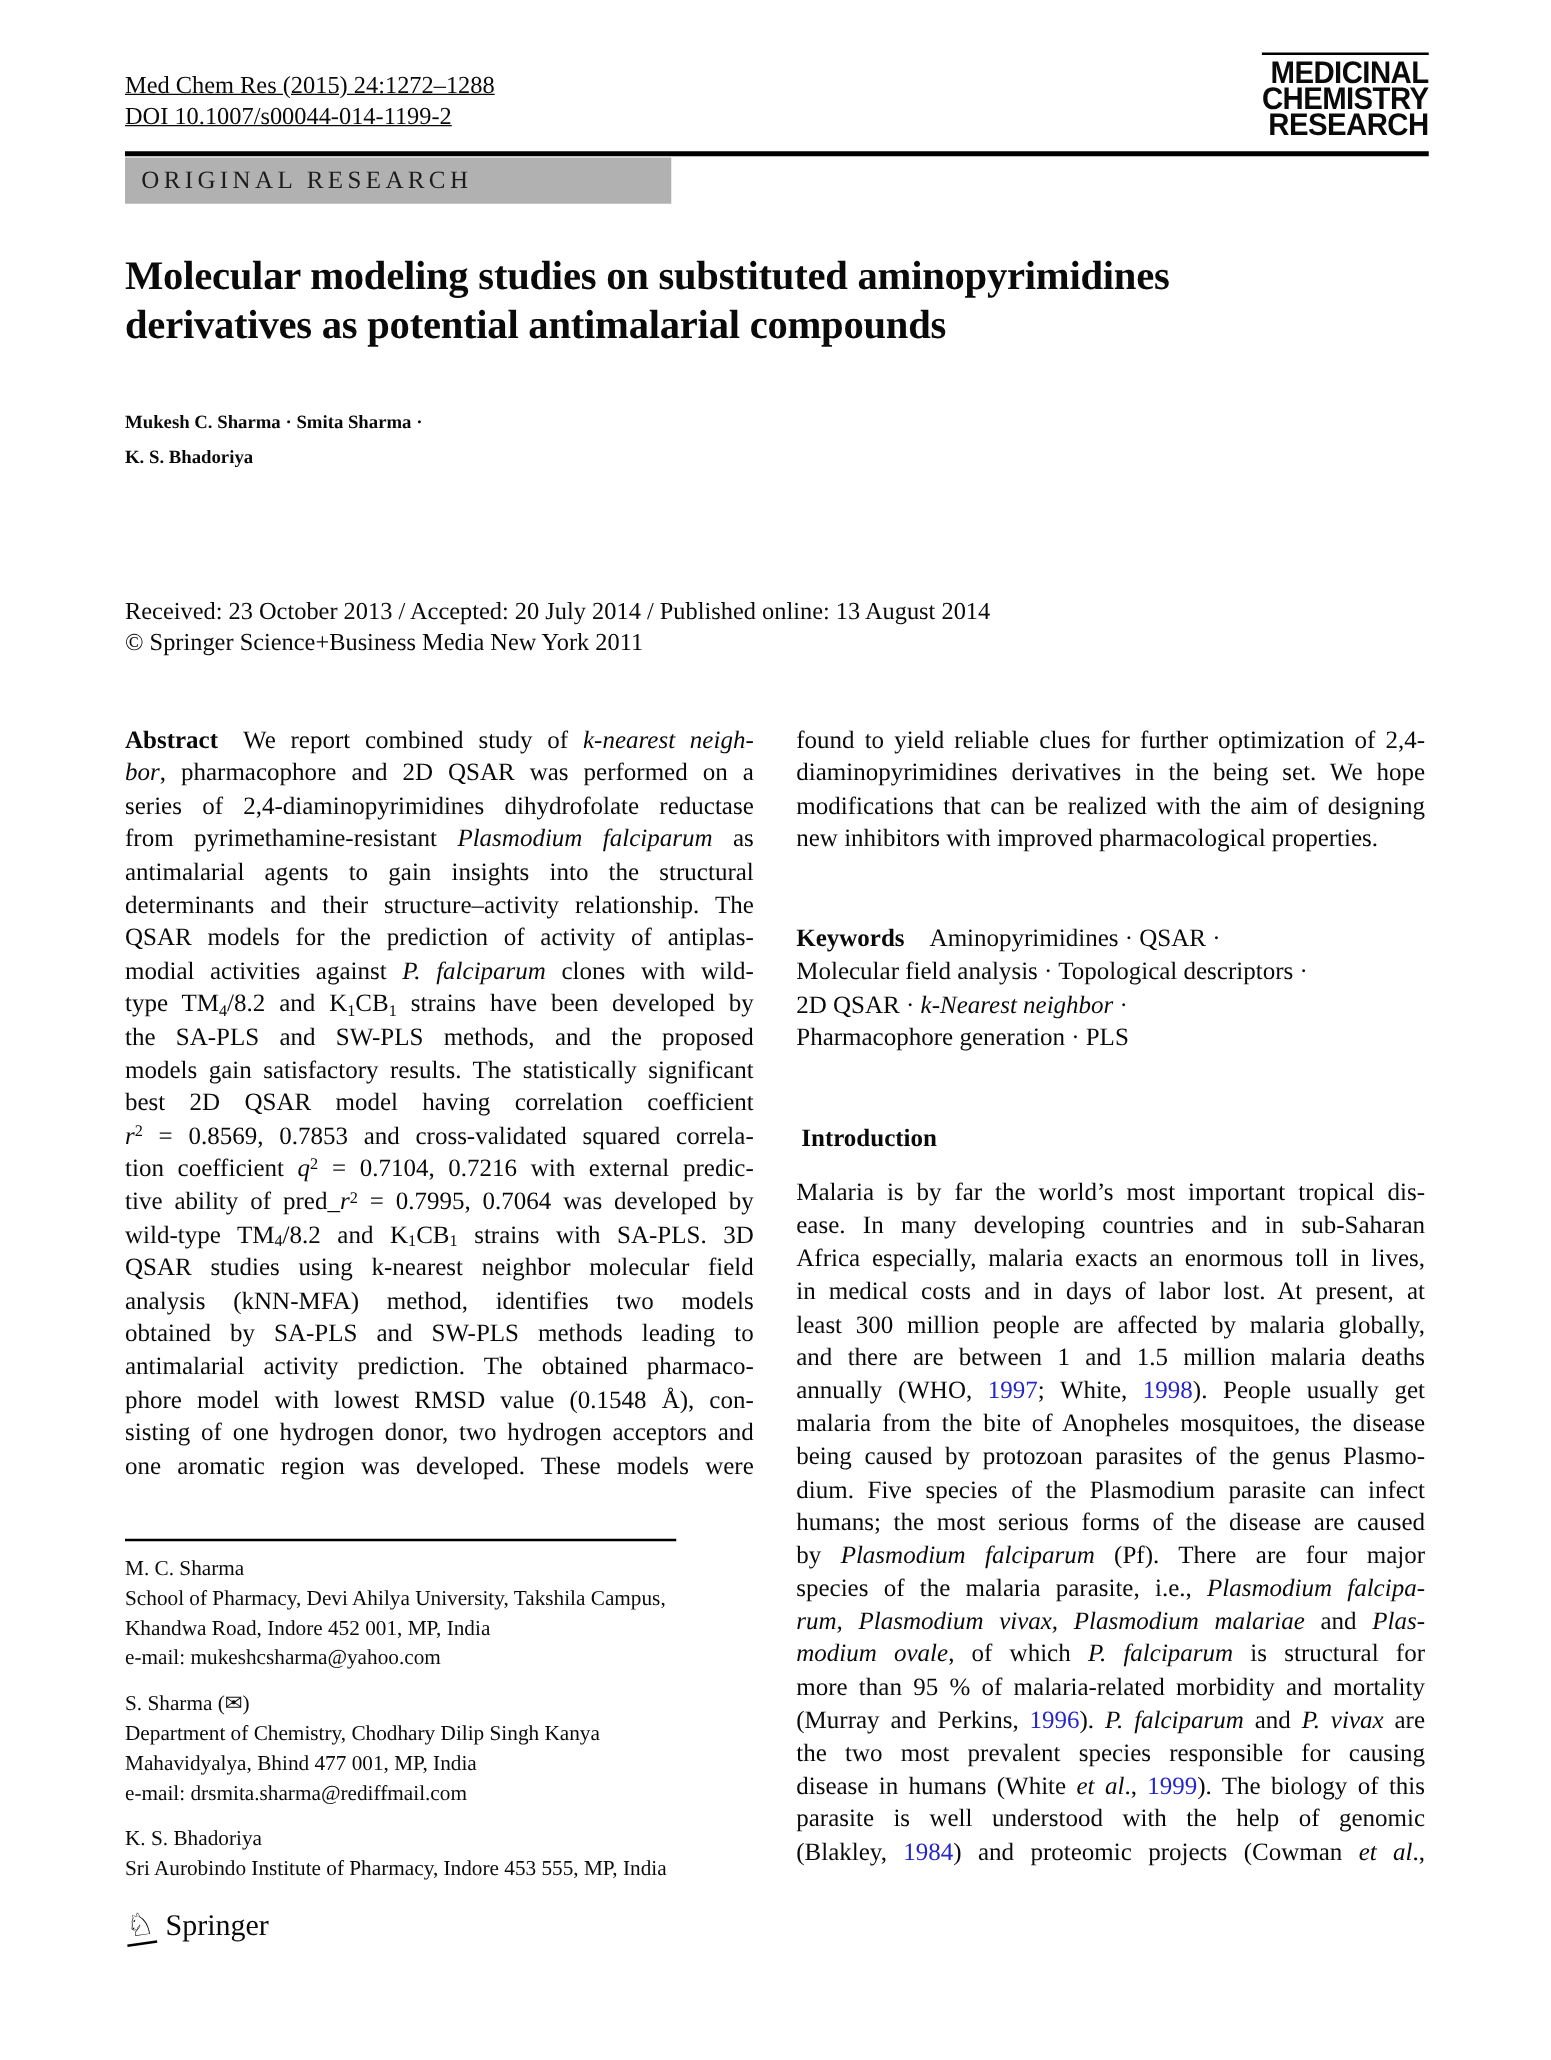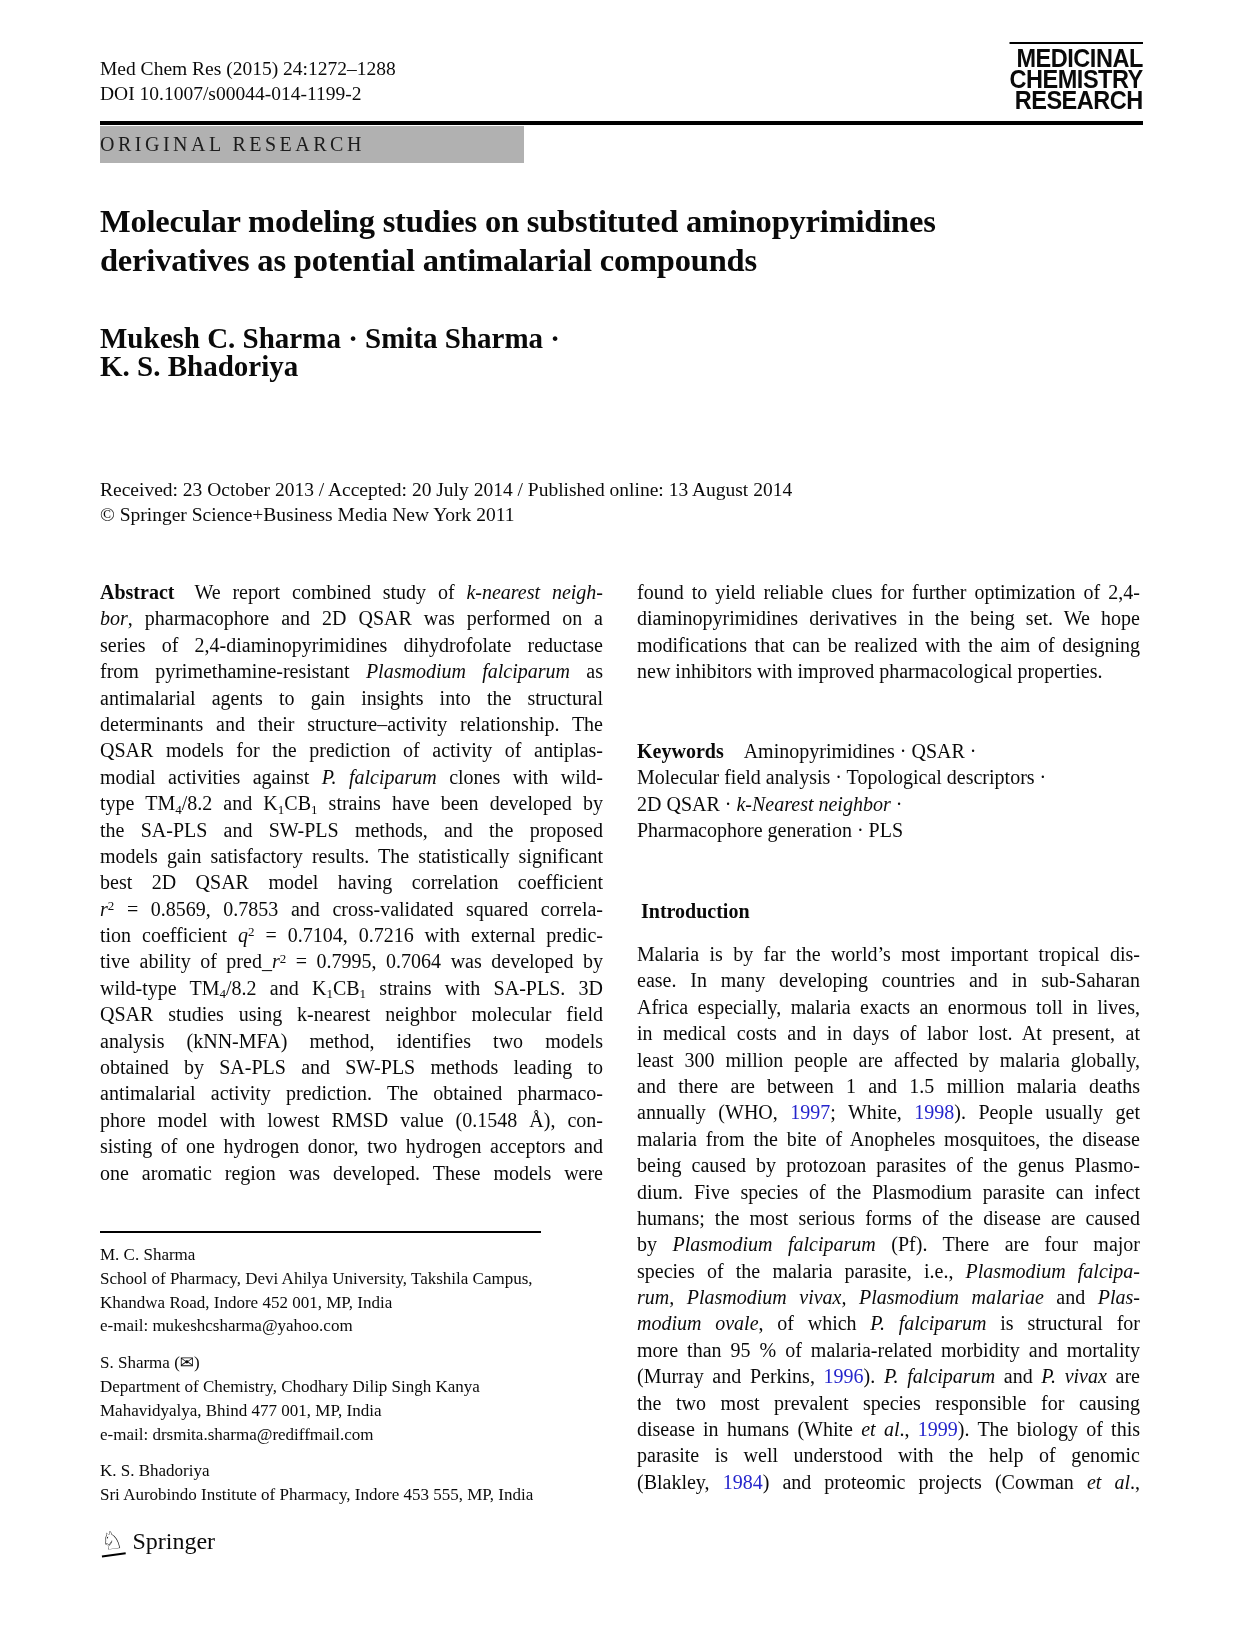--- a/index.html
+++ b/index.html
@@ -2,37 +2,37 @@
 <html><head>
 <meta charset="utf-8">
 <style>
   html,body{margin:0;padding:0;background:#888;}
   .page{
     position:relative; width:1241px; height:1648px; background:#ffffff;
     font-family:"Liberation Serif", serif; color:#0a0a0a; overflow:hidden;
     margin:0 auto;
   }
   
-  .jref{position:absolute; left:100px; top:56px; font-size:19.5px; line-height:25px;}
+  .jref{position:absolute; left:100px; top:56px; font-size:19.5px; line-height:25px;text-decoration:underline;}
   .logo{position:absolute; right:98px; top:42px; text-align:right;}
   .logo-inner{
     display:inline-block; border-top:2px solid #000; padding-top:4px;
     font-family:"Liberation Sans", sans-serif; font-weight:bold;
     font-size:25px; line-height:21px; letter-spacing:-0.5px;
     transform:scaleX(.94); transform-origin:100% 50%; text-align:right;
   }
   .rule-thick{position:absolute; left:100px; top:121px; width:1043px; height:4px; background:#000;}
   .banner{
     position:absolute; left:100px; top:126px; width:424px; height:37px;
     background:var(--banner,#b1b1b1); color:#1c1c1c;
-    font-size:20px; line-height:37px; letter-spacing:3.5px; 
+    font-size:20px; line-height:37px; letter-spacing:3.5px; padding-left:13px;
   }
   
   .title{position:absolute; left:100px; top:202px; margin:0; font-size:32.5px; font-weight:bold; line-height:39px; letter-spacing:-0.2px;}
-  .authors{position:absolute; left:100px; top:324px; font-size:29px; font-weight:bold; line-height:28px;}
+  .authors{position:absolute; left:100px; top:324px; font-size:15px; font-weight:bold; line-height:28px;}
   .received{position:absolute; left:100px; top:478px; font-size:19.5px; line-height:24.5px;}
   
   .col{position:absolute; width:503px; font-size:20px;}
   .col-l{left:100px;}
   .col-r{left:637px;}
   .abstract-col{top:581px;}
   .cont-col{top:581px;}
   .keywords-col{top:740px;}
   .intro-head{position:absolute; left:637px; top:896px; margin:4px; font-size:20px; font-weight:bold;}
   .intro-col{top:943px;}

